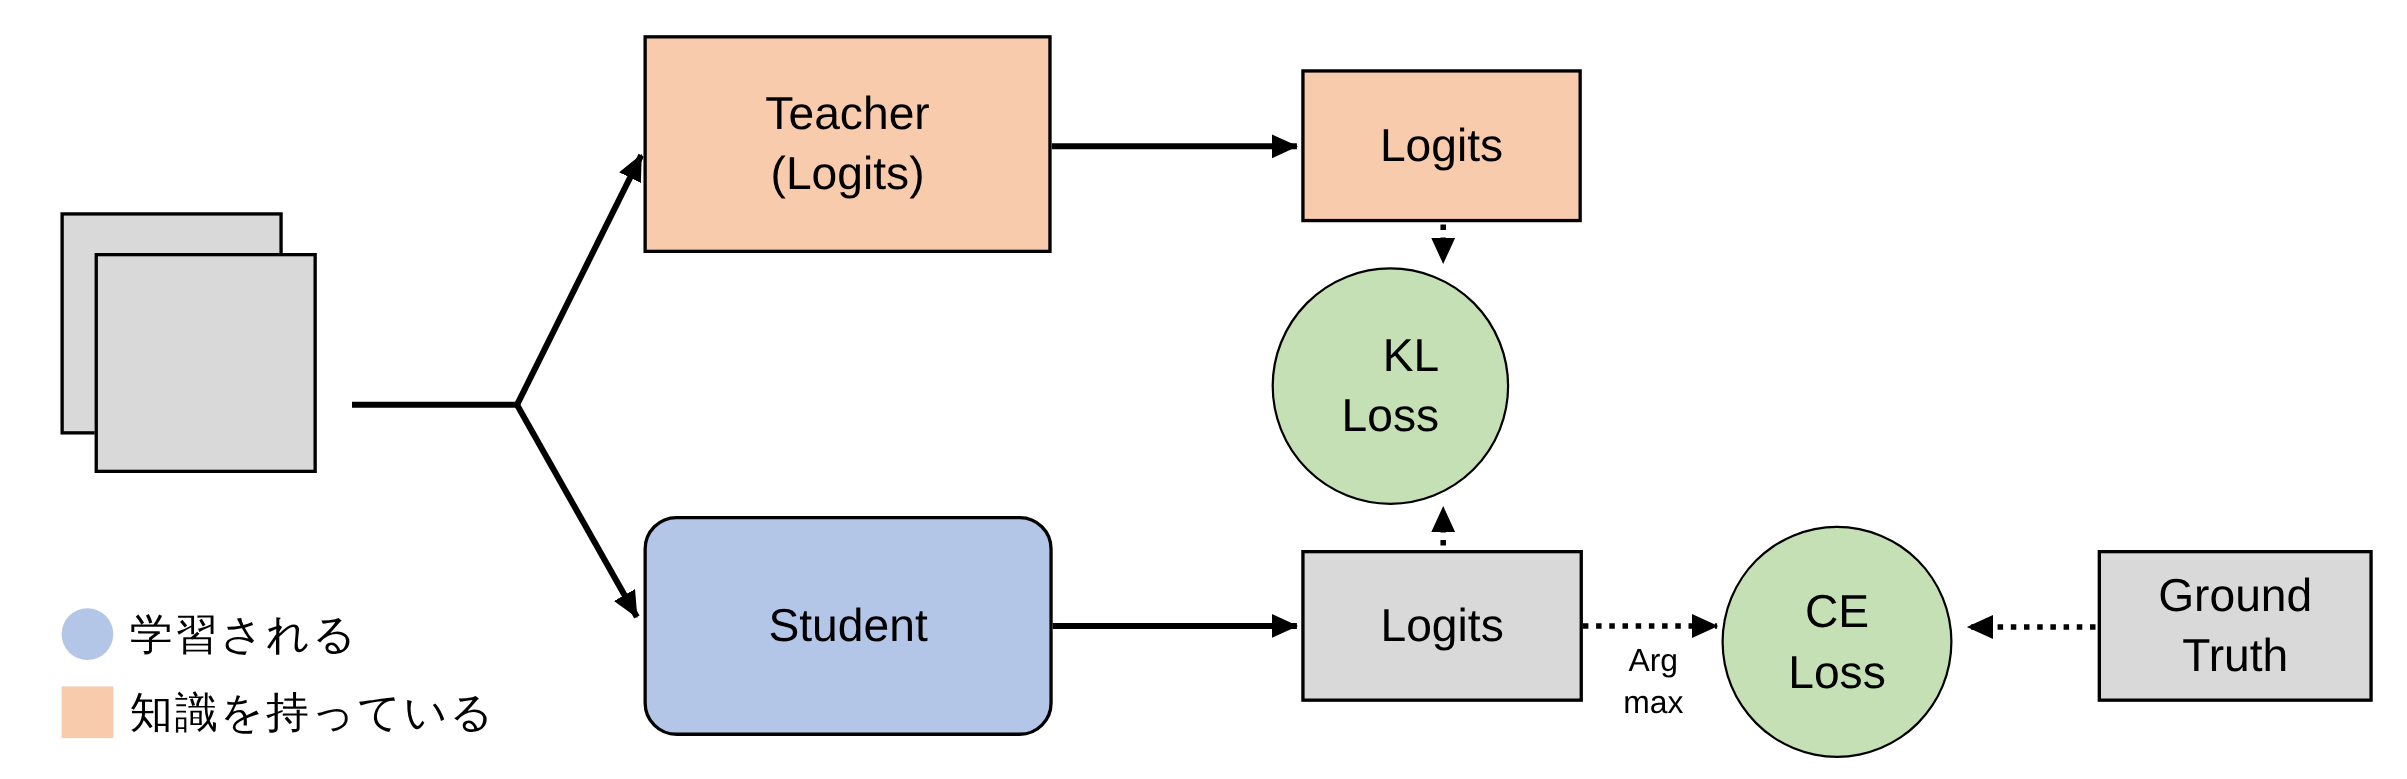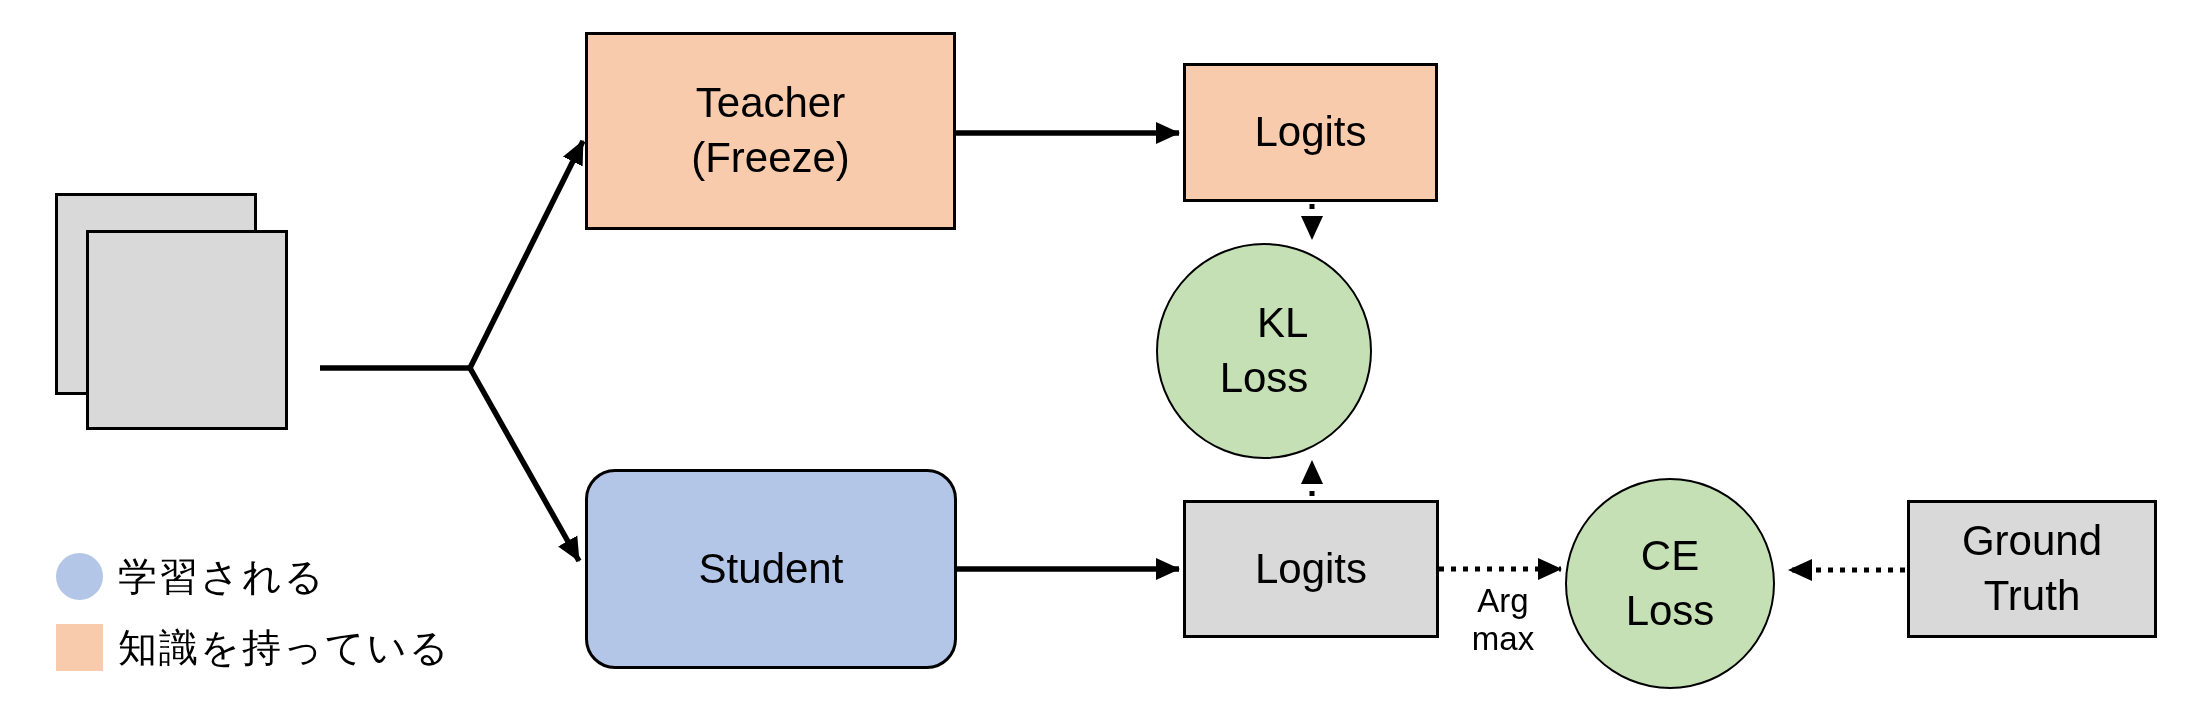--- a/index.html
+++ b/index.html
@@ -37,21 +37,21 @@
   .student        {left:585px; top:469px; width:372px; height:200px;}
   .student-logits {left:1183px;top:500px; width:256px; height:138px;}
   .kl-circle      {left:1156px;top:243px; width:216px; height:216px;text-align:right;}
   .ce-circle      {left:1565px;top:478px; width:210px; height:211px;}
   .ground-truth   {left:1907px;top:500px; width:250px; height:138px;}
   
   .edge-label{
     position:absolute;text-align:center;white-space:pre-line;
   }
   .mixup-label{left:320px;top:322px;width:160px;font-size:36px;line-height:1.1;}
-  .argmax-label{left:1443px;top:582px;width:120px;font-size:33px;line-height:38px;}
+  .argmax-label{left:1443px;top:582px;width:120px;font-size:29px;line-height:38px;}
   
   .legend{position:absolute;left:56px;top:553px;}
   .legend-row{display:flex;align-items:center;margin-bottom:24px;height:47px;}
   .swatch{width:47px;height:47px;margin-right:15px;flex:0 0 auto;}
   .legend-label{font-size:39px;letter-spacing:2px;white-space:nowrap;}
 </style>
 </head>
 <body>
 
 <div id="canvas">
@@ -80,21 +80,21 @@
     <path d="M1439,569 H1561" stroke="#000" stroke-width="5" stroke-dasharray="5 7" fill="none" marker-end="url(#ah)"></path>
 
     <path d="M1905,570 H1789" stroke="#000" stroke-width="5" stroke-dasharray="5 7" fill="none" marker-end="url(#ah)"></path>
   </svg>
 
   <div class="node gray stack-back"></div>
   <div class="node gray stack-mid"></div>
 
 
   <div class="node orange teacher">Teacher
-(Freeze)</div>
+(Logits)</div>
   <div class="node orange teacher-logits">Logits</div>
 
   <div class="node blue student">Student</div>
   <div class="node gray student-logits">Logits</div>
 
   <div class="node green circle kl-circle">KL
 Loss</div>
   <div class="node green circle ce-circle">CE
 Loss</div>
 

